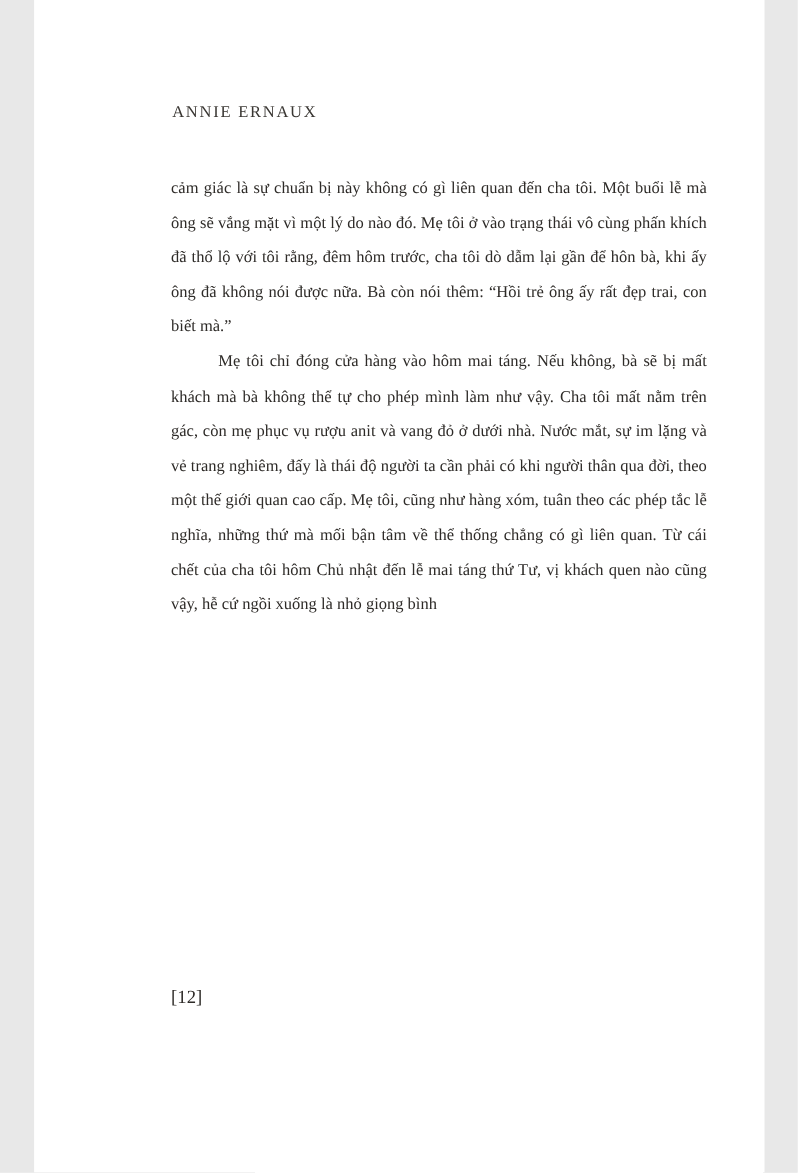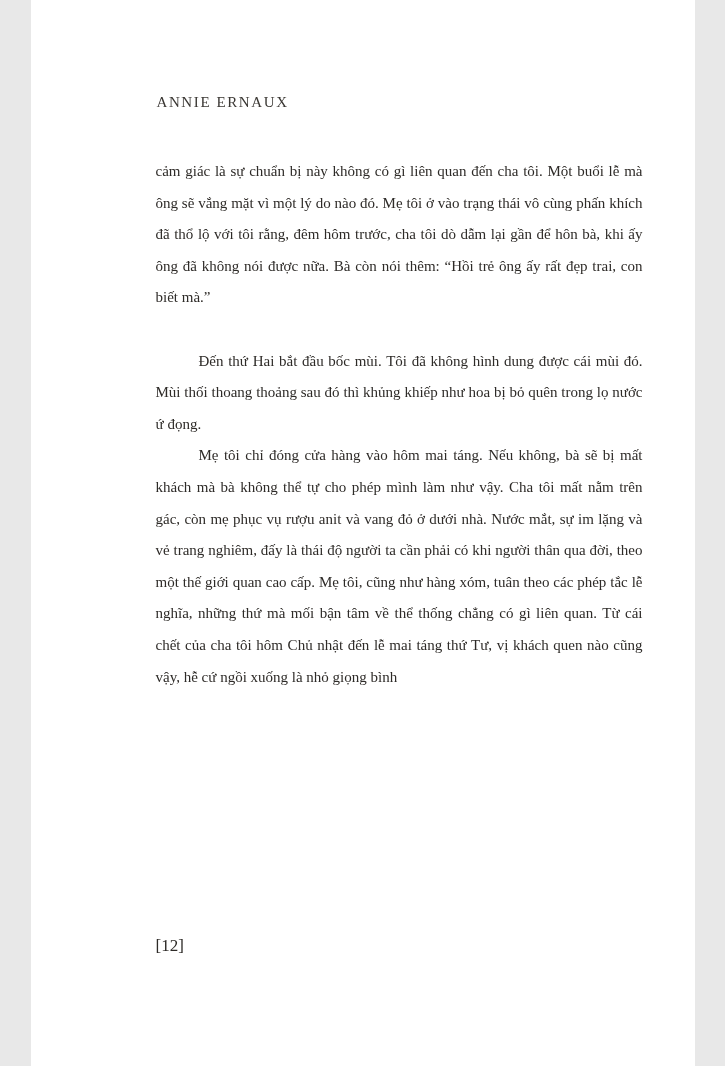--- a/index.html
+++ b/index.html
@@ -43,33 +43,32 @@
   }
   .text-block p.indent {
     text-indent: 43px;
   }
   .text-block p.gap {
     margin-top: 31.6px;
   }
   .page-number {
     position: absolute;
     left: 125px;
-    top: 936px;
+    top: 897px;
     font-size: 17px;
     color: #2e2b28;
   }
 </style>
 </head>
 <body>
 
 <div class="book-page">
 
   <div class="running-header">ANNIE ERNAUX</div>
 
   <div class="text-block">
     <p>cảm giác là sự chuẩn bị này không có gì liên quan đến cha tôi. Một buổi lễ mà ông sẽ vắng mặt vì một lý do nào đó. Mẹ tôi ở vào trạng thái vô cùng phấn khích đã thổ lộ với tôi rằng, đêm hôm trước, cha tôi dò dẫm lại gần để hôn bà, khi ấy ông đã không nói được nữa. Bà còn nói thêm: “Hồi trẻ ông ấy rất đẹp trai, con biết mà.”</p>
-    <p class="indent gap">Đến thứ Hai bắt đầu bốc mùi. Tôi đã không hình dung được cái mùi đó. Mùi thối thoang thoảng sau đó thì khủng khiếp như hoa bị bỏ quên trong lọ nước ứ đọng.</p>
     <p class="indent">Mẹ tôi chỉ đóng cửa hàng vào hôm mai táng. Nếu không, bà sẽ bị mất khách mà bà không thể tự cho phép mình làm như vậy. Cha tôi mất nằm trên gác, còn mẹ phục vụ rượu anit và vang đỏ ở dưới nhà. Nước mắt, sự im lặng và vẻ trang nghiêm, đấy là thái độ người ta cần phải có khi người thân qua đời, theo một thế giới quan cao cấp. Mẹ tôi, cũng như hàng xóm, tuân theo các phép tắc lễ nghĩa, những thứ mà mối bận tâm về thể thống chẳng có gì liên quan. Từ cái chết của cha tôi hôm Chủ nhật đến lễ mai táng thứ Tư, vị khách quen nào cũng vậy, hễ cứ ngồi xuống là nhỏ giọng bình</p>
   </div>
 
   <div class="page-number">[12]</div>
 
 </div>
 
 </body></html>

